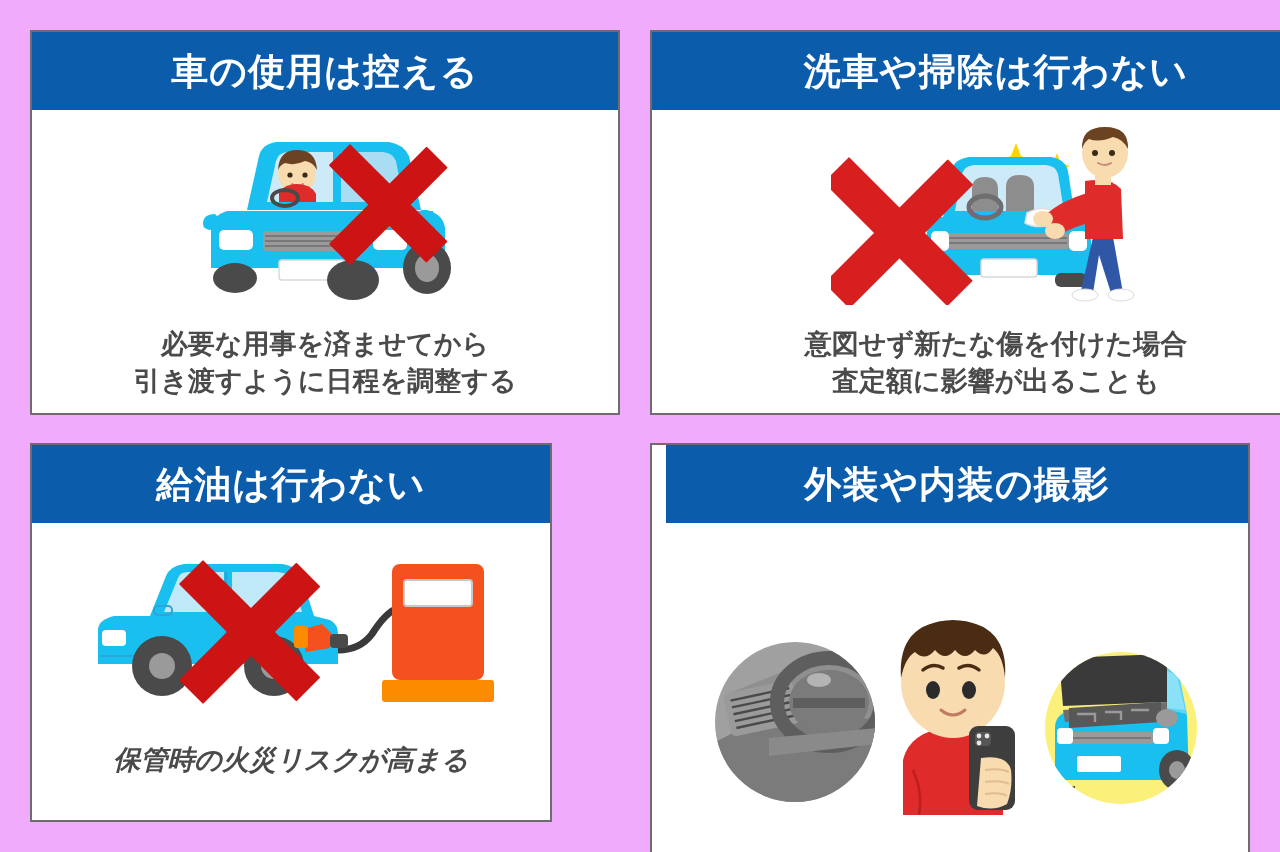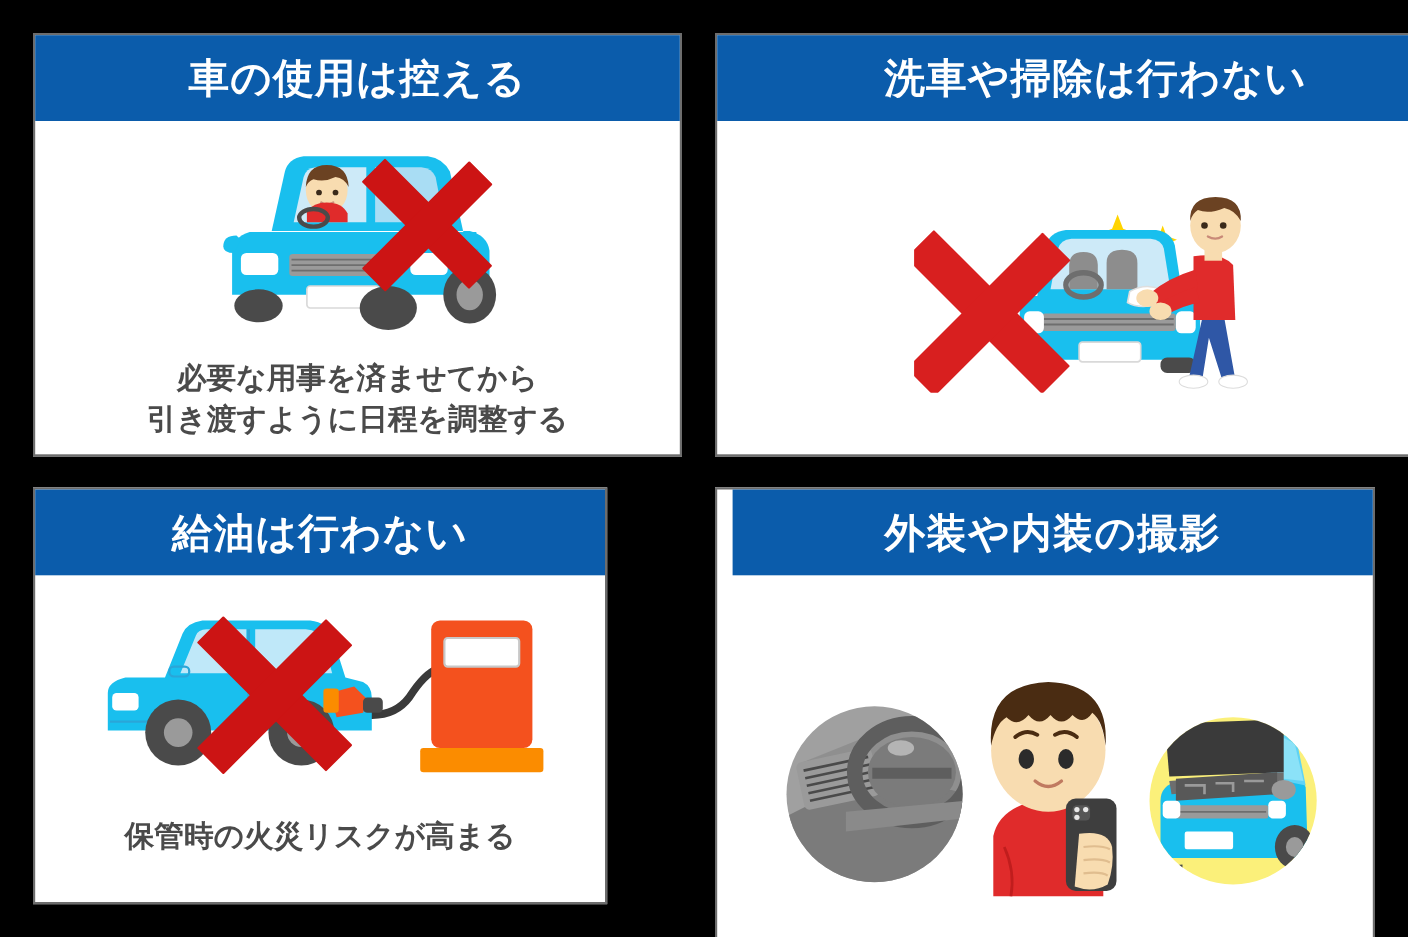--- a/index.html
+++ b/index.html
@@ -10,21 +10,21 @@
   body {
     width: 1280px;
     height: 852px;
     font-family: "Liberation Sans", "DejaVu Sans", sans-serif;
     overflow: hidden;
   }
   .board {
     position: relative;
     width: 1280px;
     height: 852px;
-    background: #000000;
+    background: #f0abfc;
   }
   .card {
     position: absolute;
     box-sizing: border-box;
     border: 2px solid #6d6d6d;
     background: #ffffff;
     display: flex;
     flex-direction: column;
   }
   .card-1 { left: 30px;  top: 30px;  width: 590px; height: 385px; }
@@ -64,21 +64,21 @@
   }
   .caption {
     text-align: center;
     color: #4a4a4a;
     font-size: 27px;
     font-weight: bold;
     line-height: 1.35;
     padding-bottom: 14px;
     white-space: pre-line;
   }
-  .caption-3 { padding-bottom: 42px; }
+  .caption-3 { padding-bottom: 42px; font-style: italic; }
   svg { display: block; }
 </style>
 </head>
 <body>
 
 <div class="board">
 
   <div class="card card-1">
     <div class="card-header">車の使用は控える</div>
     <div class="card-body">
@@ -200,20 +200,22 @@
             <circle cx="281" cy="38" r="3" fill="#3a2a1a"></circle>
             <path d="M267 48 Q274 52 280 48" stroke="#c98a78" stroke-width="2" fill="none" stroke-linecap="round"></path>
           </g>
 
           <g>
             <rect x="18" y="42" width="175" height="36" rx="1" fill="#d81f1f" transform="rotate(45 18 42)"></rect>
             <rect x="-7" y="168" width="175" height="36" rx="1" fill="#d81f1f" transform="rotate(-45 -7 168)"></rect>
           </g>
         </svg>
       </div>
+      <div class="caption">意図せず新たな傷を付けた場合
+査定額に影響が出ることも</div>
     </div>
   </div>
 
   <div class="card card-3">
     <div class="card-header">給油は行わない</div>
     <div class="card-body">
       <div class="illus">
         <svg width="410" height="180" viewBox="0 0 410 180">
 
           <path d="M228 112 Q268 124 286 100 Q300 78 312 74" stroke="#3a3a3a" stroke-width="7" fill="none" stroke-linecap="round"></path>

